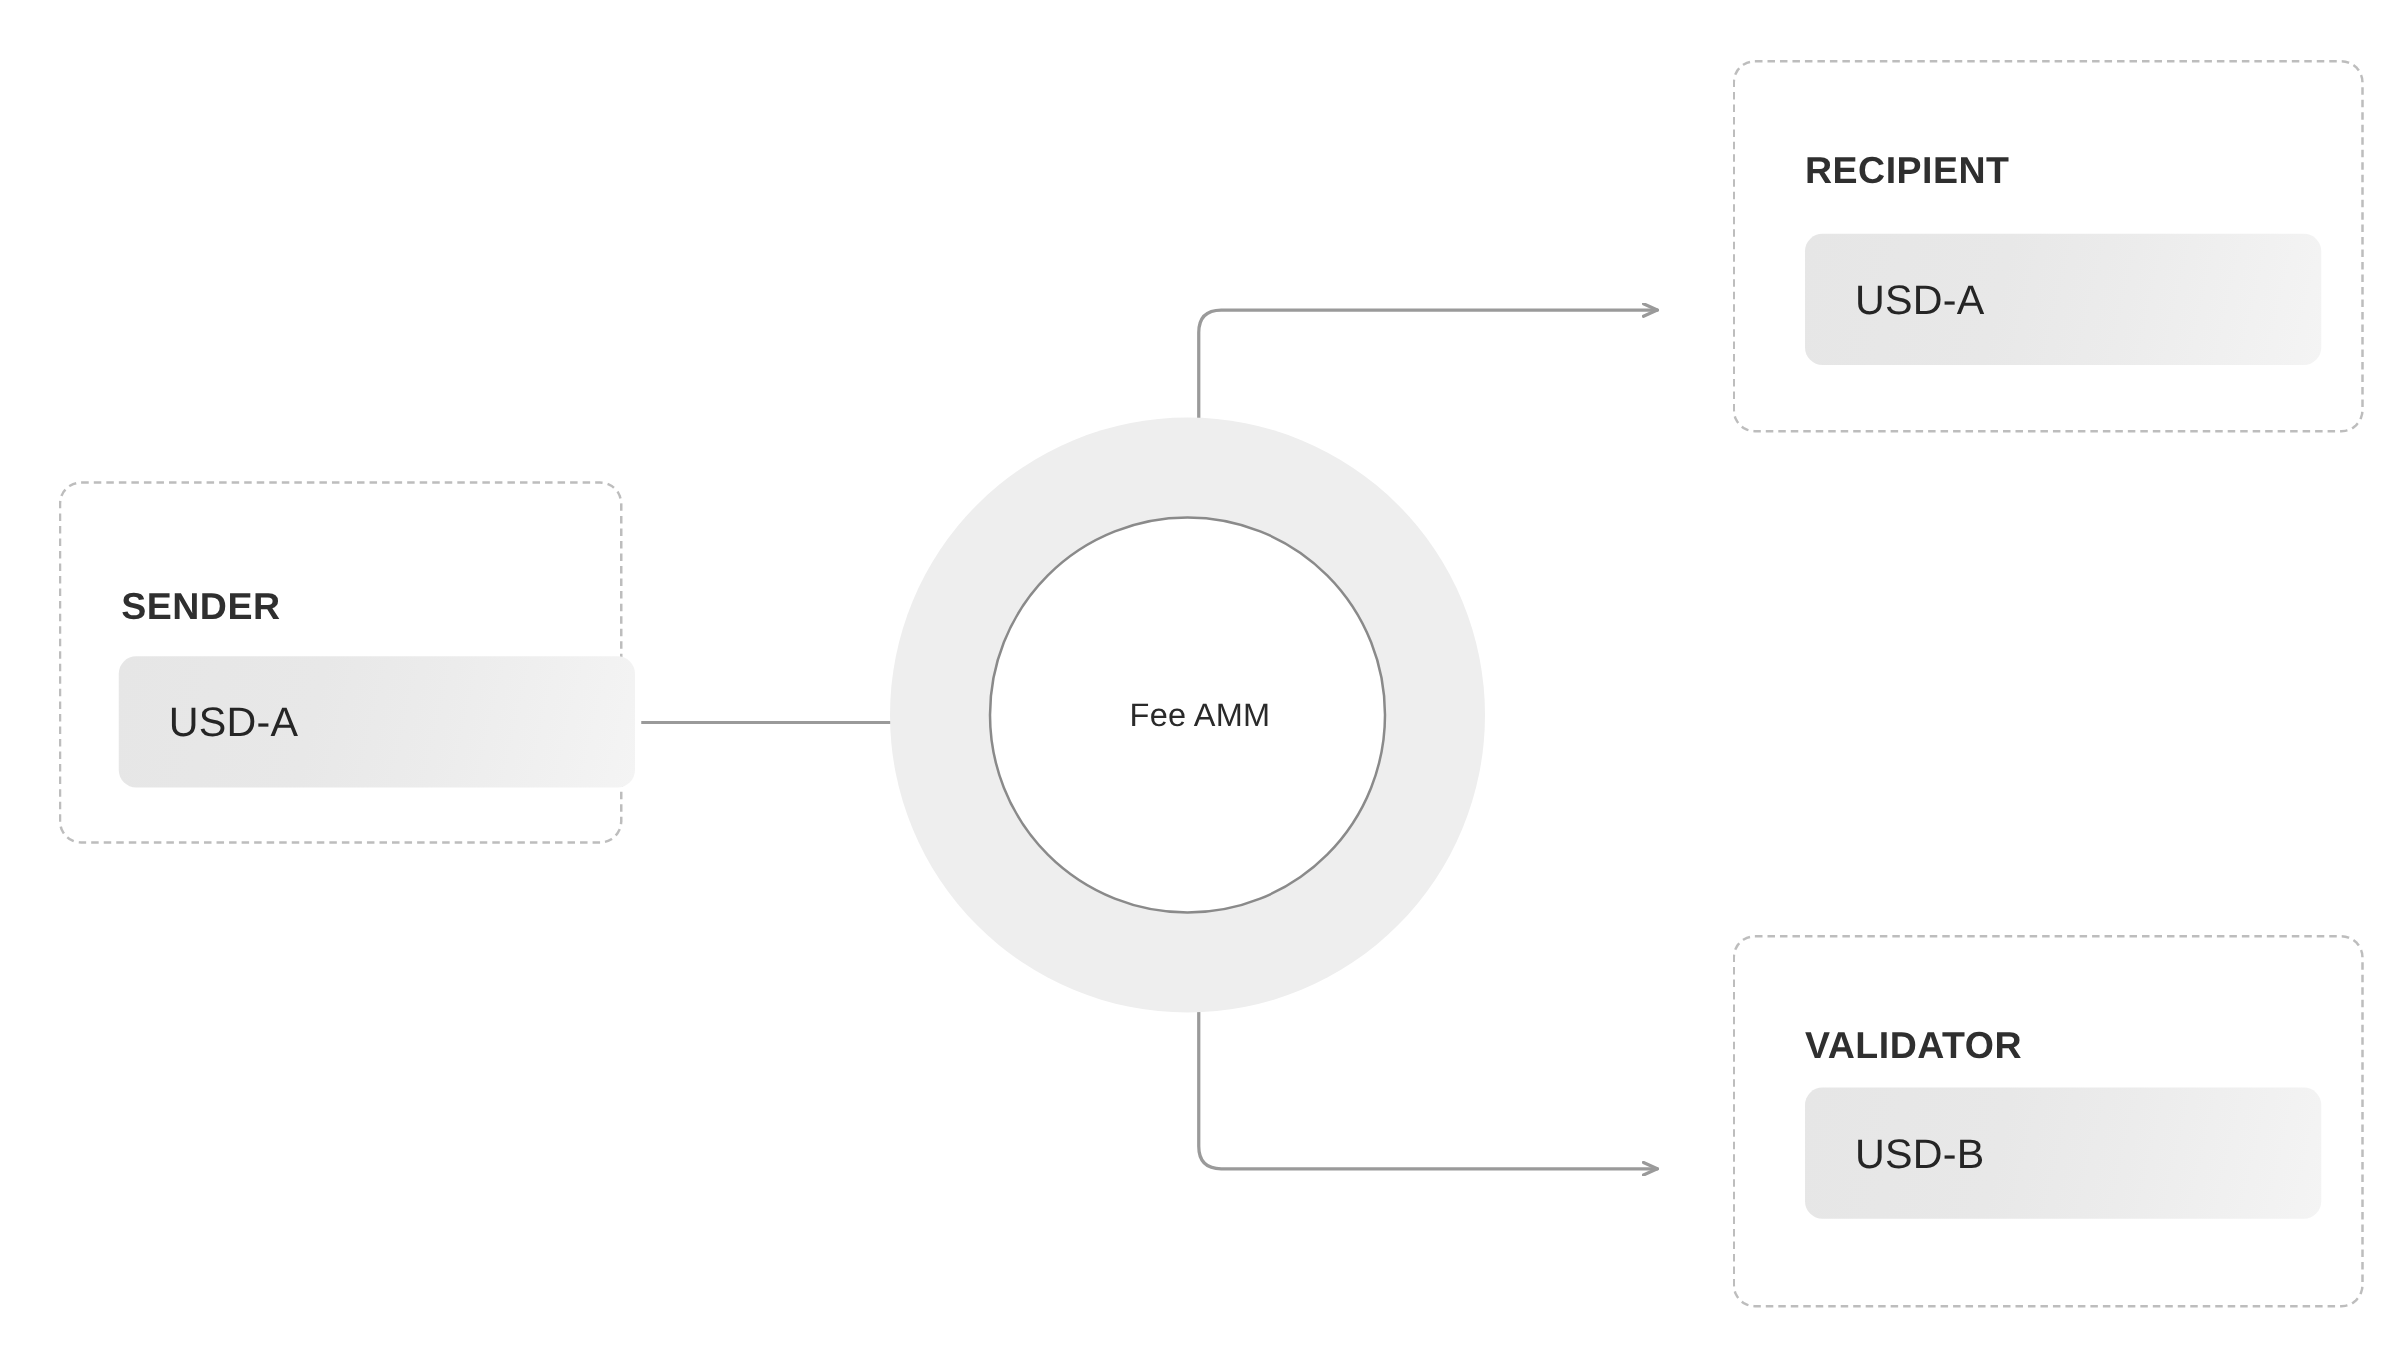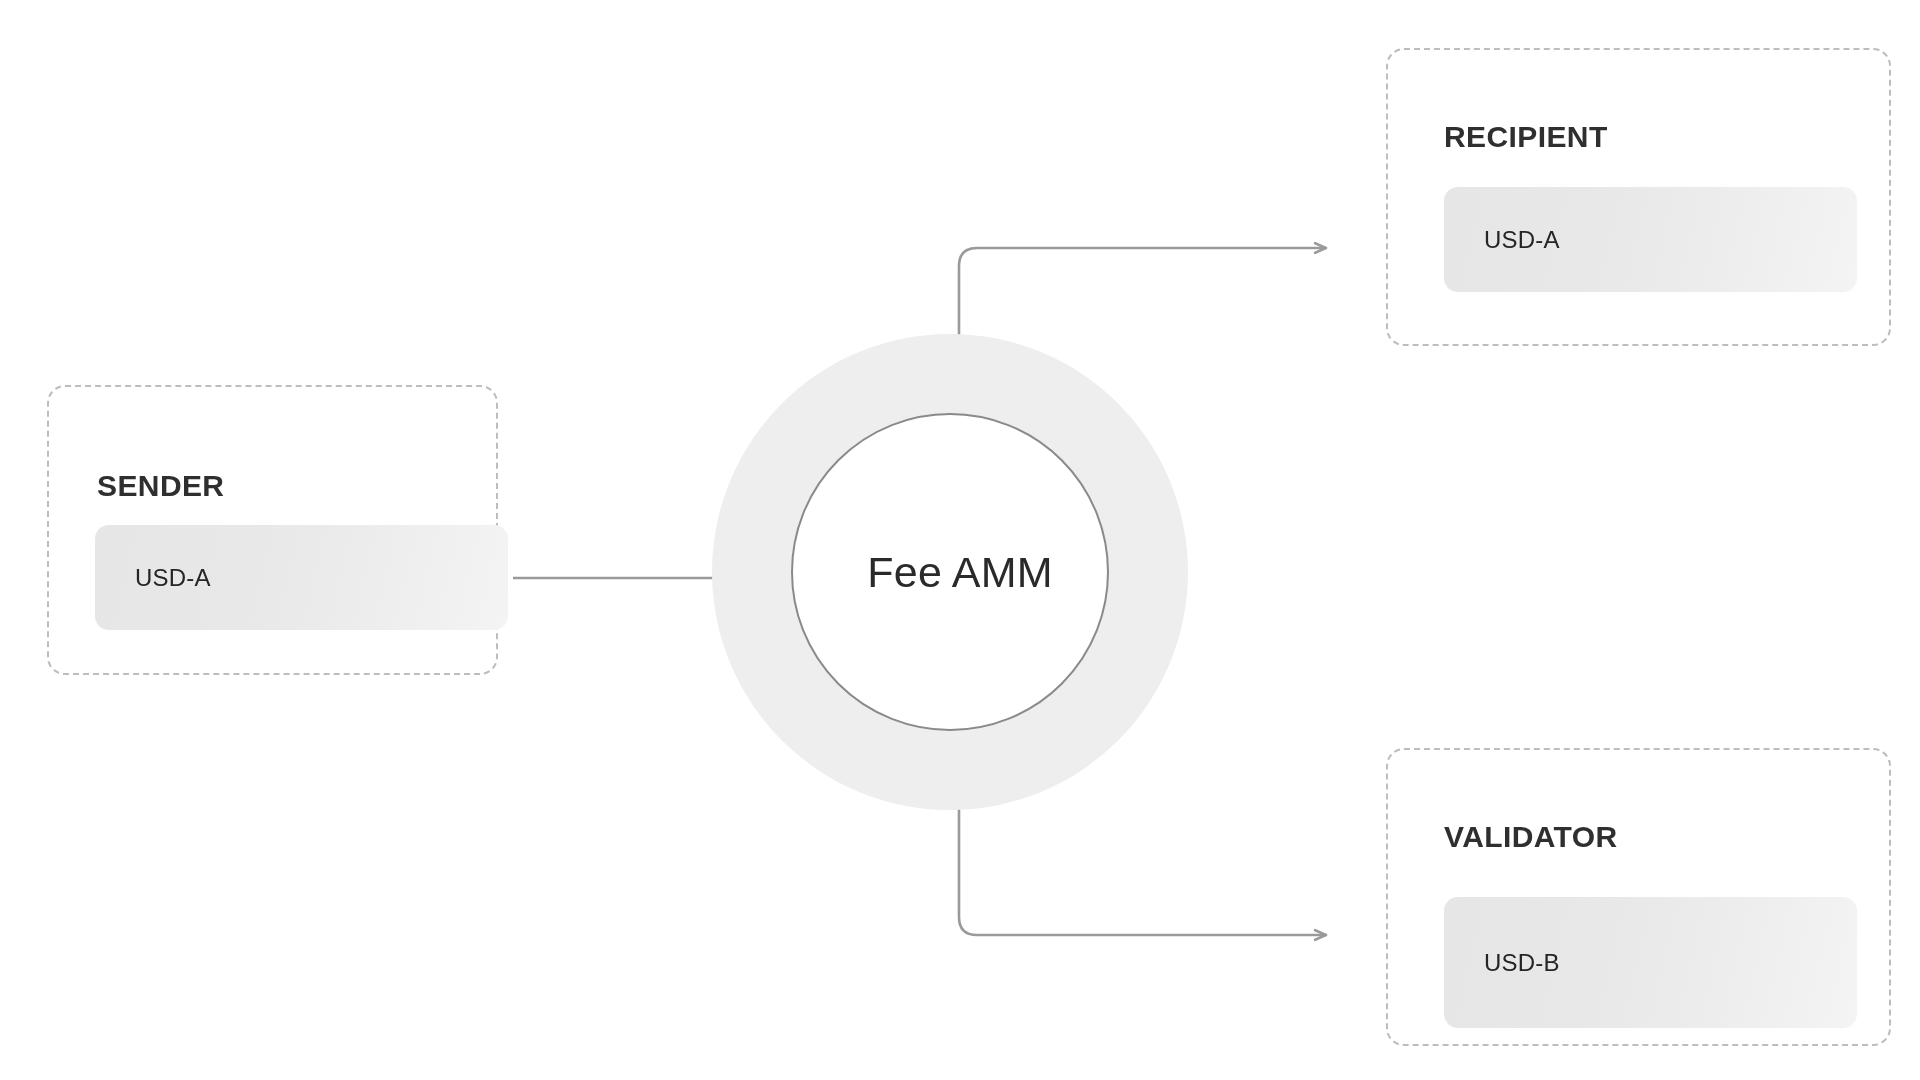--- a/index.html
+++ b/index.html
@@ -52,21 +52,21 @@
   
   .pill {
     position: absolute;
     box-sizing: border-box;
     border-radius: 14px;
     background: linear-gradient(103deg, #e6e6e6 0%, #e8e8e8 38%, #ececec 62%, #f4f4f4 100%);
     display: flex;
     align-items: center;
   }
   .pill-label {
-    font-size: 24px;
+    font-size: 33px;
     font-weight: 400;
     color: #252525;
     padding-left: 40px;
     letter-spacing: 0.2px;
     white-space: nowrap;
   }
 
   
   #hub-halo {
     position: absolute;
@@ -85,21 +85,21 @@
     height: 318px;
     box-sizing: border-box;
     border-radius: 50%;
     background: #ffffff;
     border: 2px solid #8a8a8a;
     display: flex;
     align-items: center;
     justify-content: center;
   }
   #hub-label {
-    font-size: 43px;
+    font-size: 26px;
     font-weight: 400;
     color: #2a2a2a;
     white-space: nowrap;
     letter-spacing: 0.2px;
     margin-left: 20px;
   }
 </style>
 </head>
 <body>
 
@@ -139,18 +139,18 @@
 
   <div class="group-box" style="left:1386px; top:48px; width:505px; height:298px;">
     <div class="group-title" style="left:56px; top:70px;">RECIPIENT</div>
     <div class="pill" style="left:56px; top:137px; width:413px; height:105px;">
       <span class="pill-label">USD-A</span>
     </div>
   </div>
 
   <div class="group-box" style="left:1386px; top:748px; width:505px; height:298px;">
     <div class="group-title" style="left:56px; top:70px;text-align:right;">VALIDATOR</div>
-    <div class="pill" style="left:56px; top:147px; width:413px; height:131px;text-align:right;">
+    <div class="pill" style="left:56px; top:120px; width:413px; height:105px;text-align:right;">
       <span class="pill-label">USD-B</span>
     </div>
   </div>
 
 </div>
 
 </body></html>

